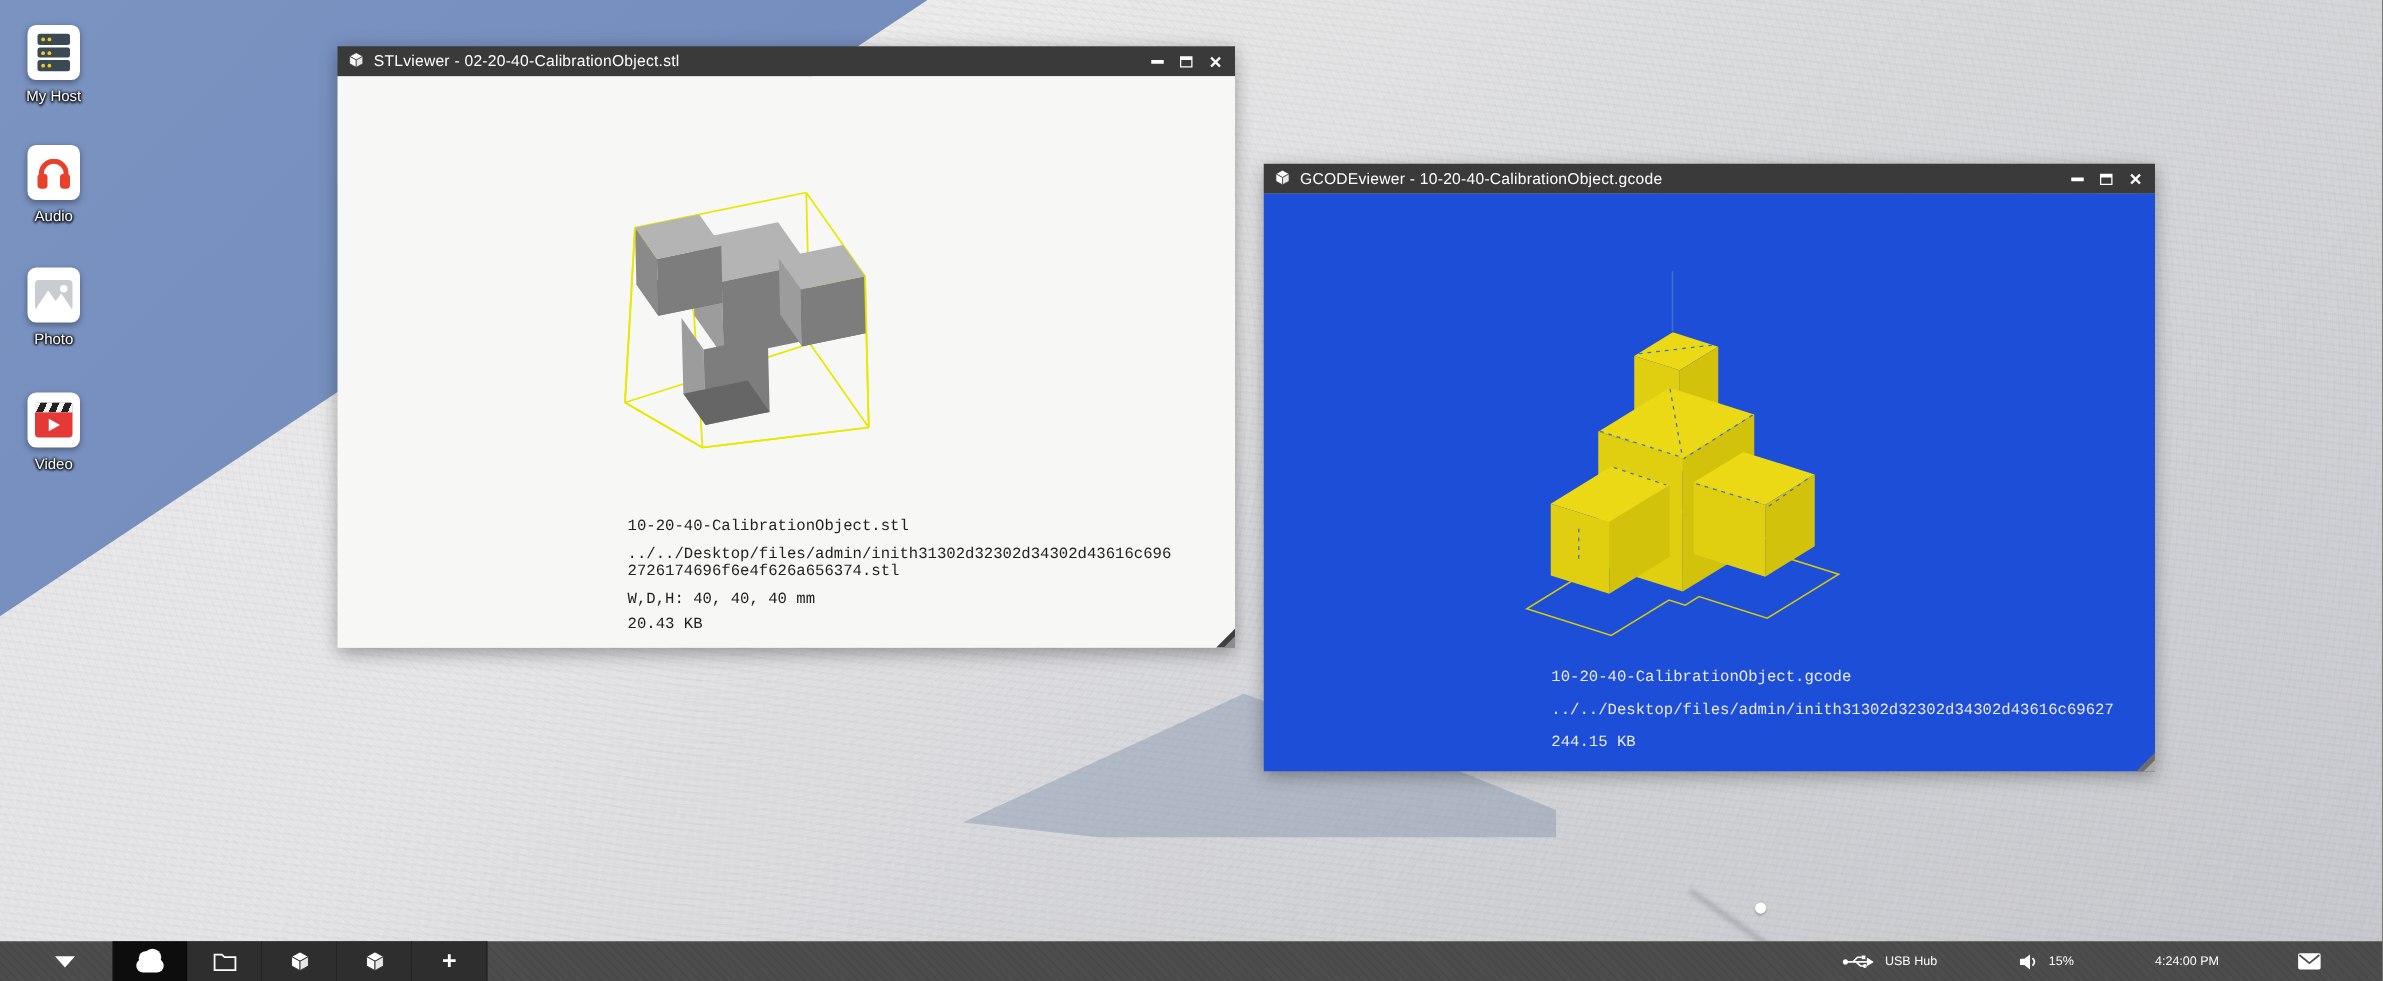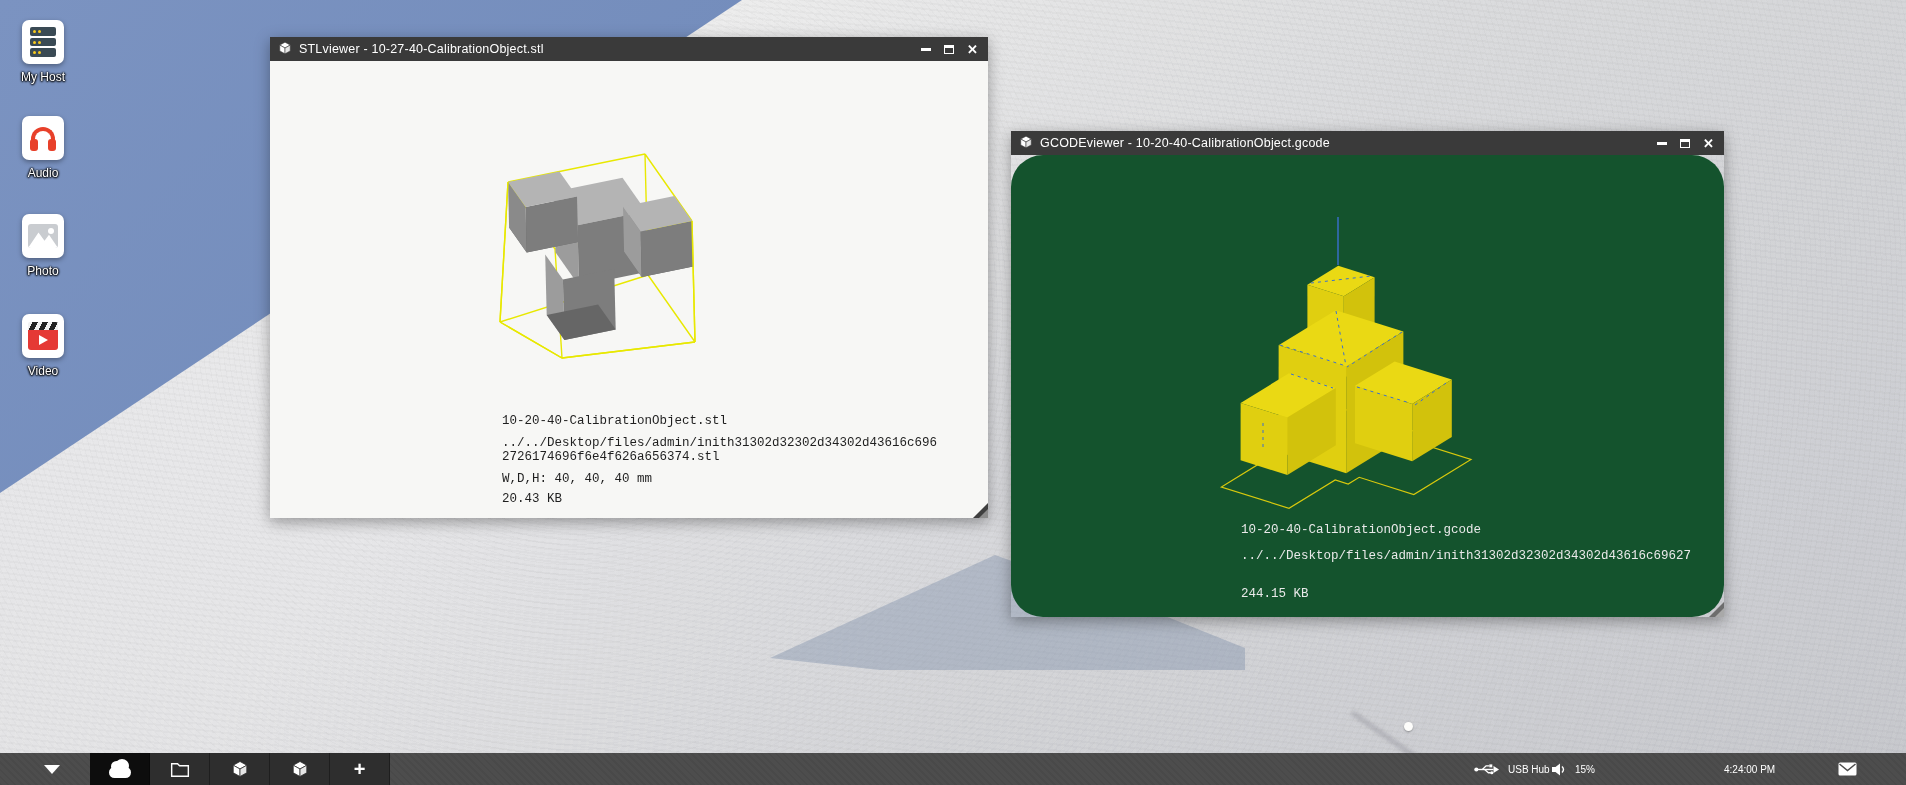--- a/index.html
+++ b/index.html
@@ -81,21 +81,21 @@
     height:24px; background:#3a3a3a; color:#fff; display:flex; align-items:center;
     padding:0 8px; gap:7px; font-size:12.5px; user-select:none;
   }
   .titlebar .title { flex:1; white-space:nowrap; overflow:hidden; letter-spacing:0.2px; }
   .ctl { display:flex; align-items:center; gap:13px; padding-right:2px; }
   .ctl-min { width:10px; height:3px; background:#fff; }
   .ctl-max { width:10px; height:9px; border:1.5px solid #fff; border-top:3px solid #fff; }
   .ctl-close { font-size:13px; font-weight:bold; line-height:1; }
   .win-body { position:relative; width:100%;padding-left:12px; }
   .stl-body { background:#f7f7f5; height:457px; }
-  .gcode-body { background:#14532d; height:462px;border-radius:32px; }
+  .gcode-body { background:#1d4ed8; height:462px; }
   .viewport { position:absolute; left:0; top:0; }
   .info { position:absolute; font-family:"Liberation Mono", monospace; font-size:12.5px; line-height:14px; }
   .stl-info { left:232px; bottom:12px; color:#1f1f1f; }
   .gcode-info { left:230px; bottom:16px; color:#e9e9e9; }
   .info .gap-s { margin-top:6px; } .info .gap-m { margin-top:8px; }
   .resize-grip { position:absolute; right:0; bottom:0; width:0; height:0;
     border-left:15px solid transparent; cursor:nwse-resize; }
   .grip-dark  { border-bottom:15px solid #3f3f3f; }
   .grip-inner { position:absolute; right:0; bottom:0; width:0; height:0;
     border-left:9px solid transparent; pointer-events:none; }
@@ -111,21 +111,21 @@
   .tb-items { position:absolute; left:90px; top:0; height:32px; display:flex; }
   .tb-item { width:60px; height:32px; background:#2e2e2e; display:flex; align-items:center; justify-content:center;
     border-right:1px solid rgba(0,0,0,0.35); cursor:pointer; }
   .tb-item.active { background:#0d0d0d; }
   .tb-plus { color:#fff; font-size:20px; font-weight:bold; line-height:1; }
   .cloud { position:relative; width:22px; height:11px; background:#fff; border-radius:7px; margin-top:6px; }
   .cloud::before { content:""; position:absolute; left:2px; top:-6px; width:11px; height:11px; background:#fff; border-radius:50%; }
   .cloud::after  { content:""; position:absolute; right:2px; top:-8px; width:14px; height:14px; background:#fff; border-radius:50%; }
   .tray { position:absolute; top:0; height:32px; display:flex; align-items:center; gap:8px;
     color:#fff; font-size:10px; cursor:default; }
-  .tray-usb { left:1474px; } .tray-vol { left:1552px; } .tray-clock { left:1724px; } .tray-mail { left:1838px; }
+  .tray-usb { left:1474px; } .tray-vol { left:1616px; } .tray-clock { left:1724px; } .tray-mail { left:1838px; }
 </style>
 </head>
 <body>
 
 <div class="desktop">
 
   <div class="wall-texture"></div>
   <div class="sky"></div>
   <div class="slope-shade"></div>
   <div class="wall-shadow"></div>
@@ -174,21 +174,21 @@
 
   <div class="window" style="left:270px; top:37px; width:718px;">
     <div class="titlebar">
       <span>
         <svg width="14" height="14" viewBox="0 0 24 24">
           <path d="M12 2 L21 7 L12 12 L3 7 Z" fill="#fff" stroke="#3a3a3a" stroke-width="1"></path>
           <path d="M3 7 L12 12 L12 22 L3 17 Z" fill="#fff" stroke="#3a3a3a" stroke-width="1"></path>
           <path d="M21 7 L12 12 L12 22 L21 17 Z" fill="#e6e6e6" stroke="#3a3a3a" stroke-width="1"></path>
         </svg>
       </span>
-      <span class="title">STLviewer - 10-27-40-CalibrationObject.stl</span>
+      <span class="title">STLviewer - 02-20-40-CalibrationObject.stl</span>
       <span class="ctl">
         <span class="ctl-min"></span>
         <span class="ctl-max"></span>
         <span class="ctl-close">✕</span>
       </span>
     </div>
     <div class="win-body stl-body">
       <svg class="viewport" width="718" height="457" viewBox="0 0 718 457">
 
         <path d="M375 93 L238 121 M375 93 L422 160 M238 121 L285 188 M422 160 L285 188
@@ -268,21 +268,21 @@
 
         <g stroke="#3a6fd0" fill="none">
           <path d="M327 62 L327 110" stroke-width="1.4"></path>
           <path d="M300 128 L360 121 M325 156 L335 211 M269 190 L335 211 M391 177 L336 212
                    M346 232 L399 248 M404 250 L438 226 M280 219 L322 233 M252 268 L252 292" stroke-width="1" stroke-dasharray="3 4"></path>
         </g>
       </svg>
       <div class="info gcode-info">
         <div>10-20-40-CalibrationObject.gcode</div>
         <div class="gap-m" style="margin-top:12px">../../Desktop/files/admin/inith31302d32302d34302d43616c69627</div>
-        <div style="margin-top:24px">244.15 KB</div>
+        <div style="margin-top:12px">244.15 KB</div>
       </div>
       <div class="resize-grip grip-light"></div>
       <div class="grip-inner grip-inner-light"></div>
     </div>
   </div>
 
   <div class="taskbar">
     <div class="tb-caret"></div>
     <div class="tb-items">
       <div class="tb-item active">

